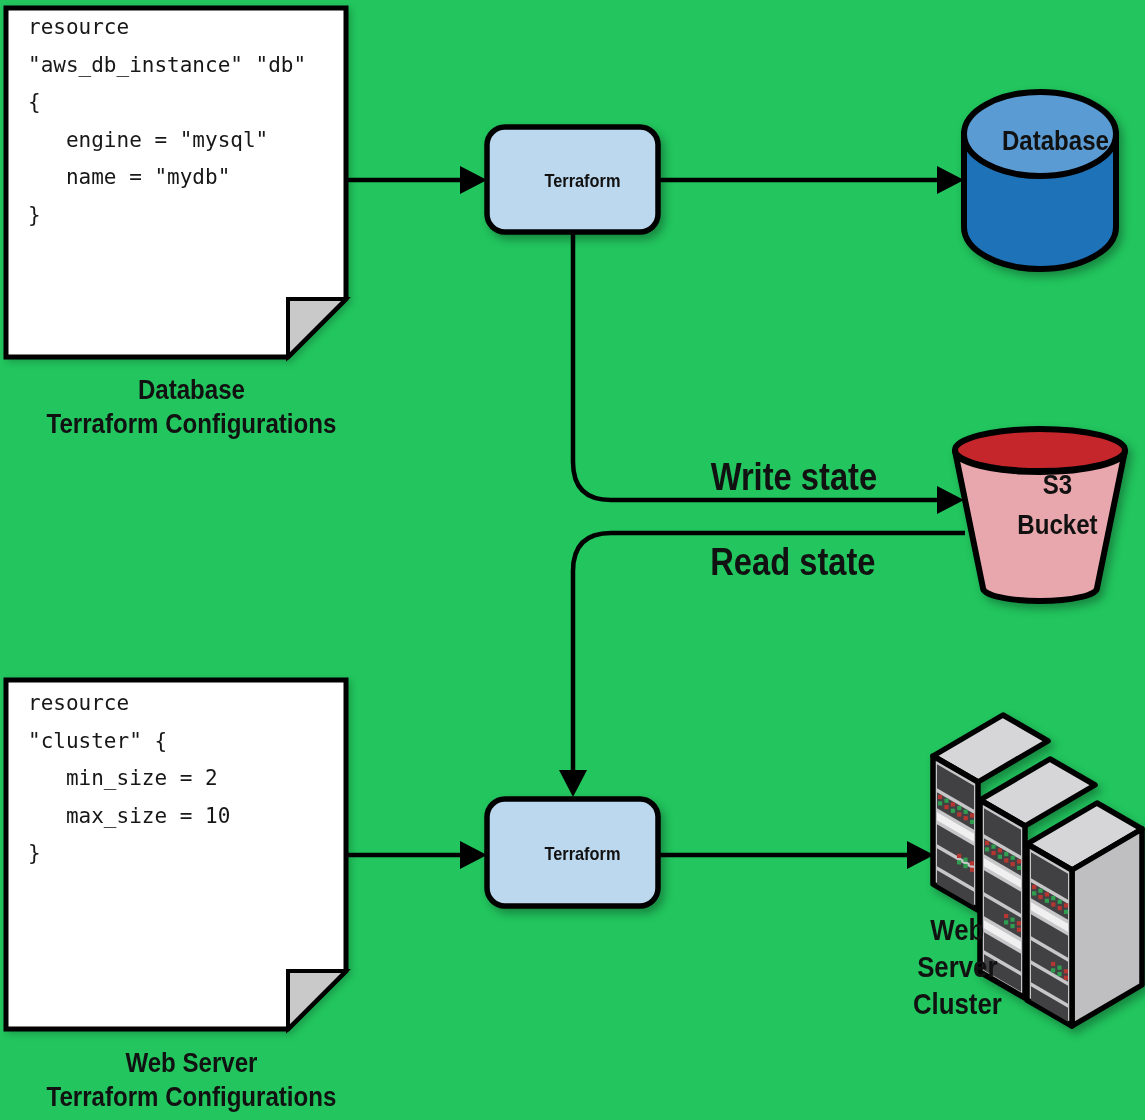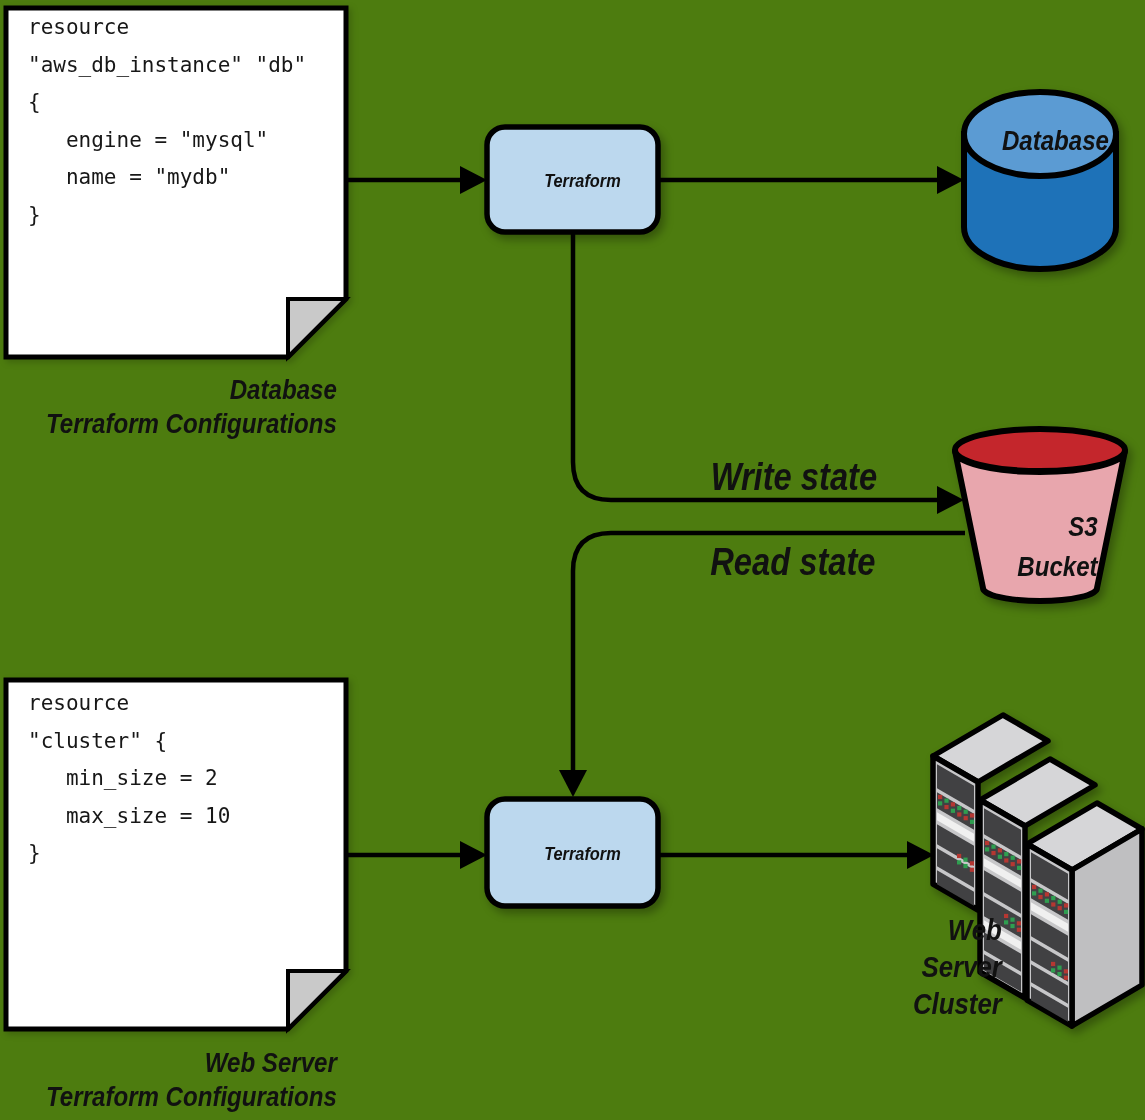--- a/index.html
+++ b/index.html
@@ -1,30 +1,30 @@
 <!DOCTYPE html>
 <html style="--outline: #000000; --terraform-fill: #bcd8ee; --database-top: #5b9bd3; --database-body: #1e72b8; --bucket-top: #c4262c; --bucket-body: #e8a6ad; --fold-gray: #c9c9c9; --paper: #ffffff;"><head>
 <meta charset="utf-8">
 <style>
   html,body { margin:0; padding:0; background:#ffffff; }
   .canvas {
     position:relative; width:1145px; height:1120px;
-    background:#4d7c0f; overflow:hidden;
+    background:#22c55e; overflow:hidden;
     font-family:"Liberation Sans", sans-serif;
   }
   svg.layer { position:absolute; left:0; top:0; }
   .code {
     position:absolute;
     font-family:"DejaVu Sans Mono", monospace;
     font-size:21px; line-height:37.5px;
     white-space:pre; color:#171717;
   }
   .lbl {
     position:absolute; transform:translate(-50%,-50%);
-    text-align:right; white-space:pre; color:#111111;font-style:italic;
+    text-align:center; white-space:pre; color:#111111;
   }
   .lbl > span { display:inline-block; transform:scaleX(0.86); font-weight:bold; }
   .lbl-doc   { font-size:28px; line-height:34px; }
   .lbl-node  { font-size:19px; }
   .lbl-db    { font-size:28px; }
   .lbl-s3    { font-size:28px; line-height:40px; }
   .lbl-edge  { font-size:38px; }
   .lbl-cluster { font-size:30px; line-height:37px; }
   .shadowed  { filter:drop-shadow(4px 5px 4px rgba(0,0,0,0.30)); }
   .shadow-lite { filter:drop-shadow(3px 3px 3px rgba(0,0,0,0.18)); }
@@ -191,21 +191,21 @@
   </div>
 
   <div class="lbl lbl-node" style="left:572px; top:854px;">
     <span>Terraform</span>
   </div>
 
   <div class="lbl lbl-db" style="left:1040px; top:141px;">
     <span>Database</span>
   </div>
 
-  <div class="lbl lbl-s3" style="left:1042px; top:547px;">
+  <div class="lbl lbl-s3" style="left:1042px; top:505px;">
     <span>S3
 Bucket</span>
   </div>
 
   <div class="lbl lbl-edge" style="left:773px; top:477px;">
     <span>Write state</span>
   </div>
 
   <div class="lbl lbl-edge" style="left:772px; top:562px;">
     <span>Read state</span>

